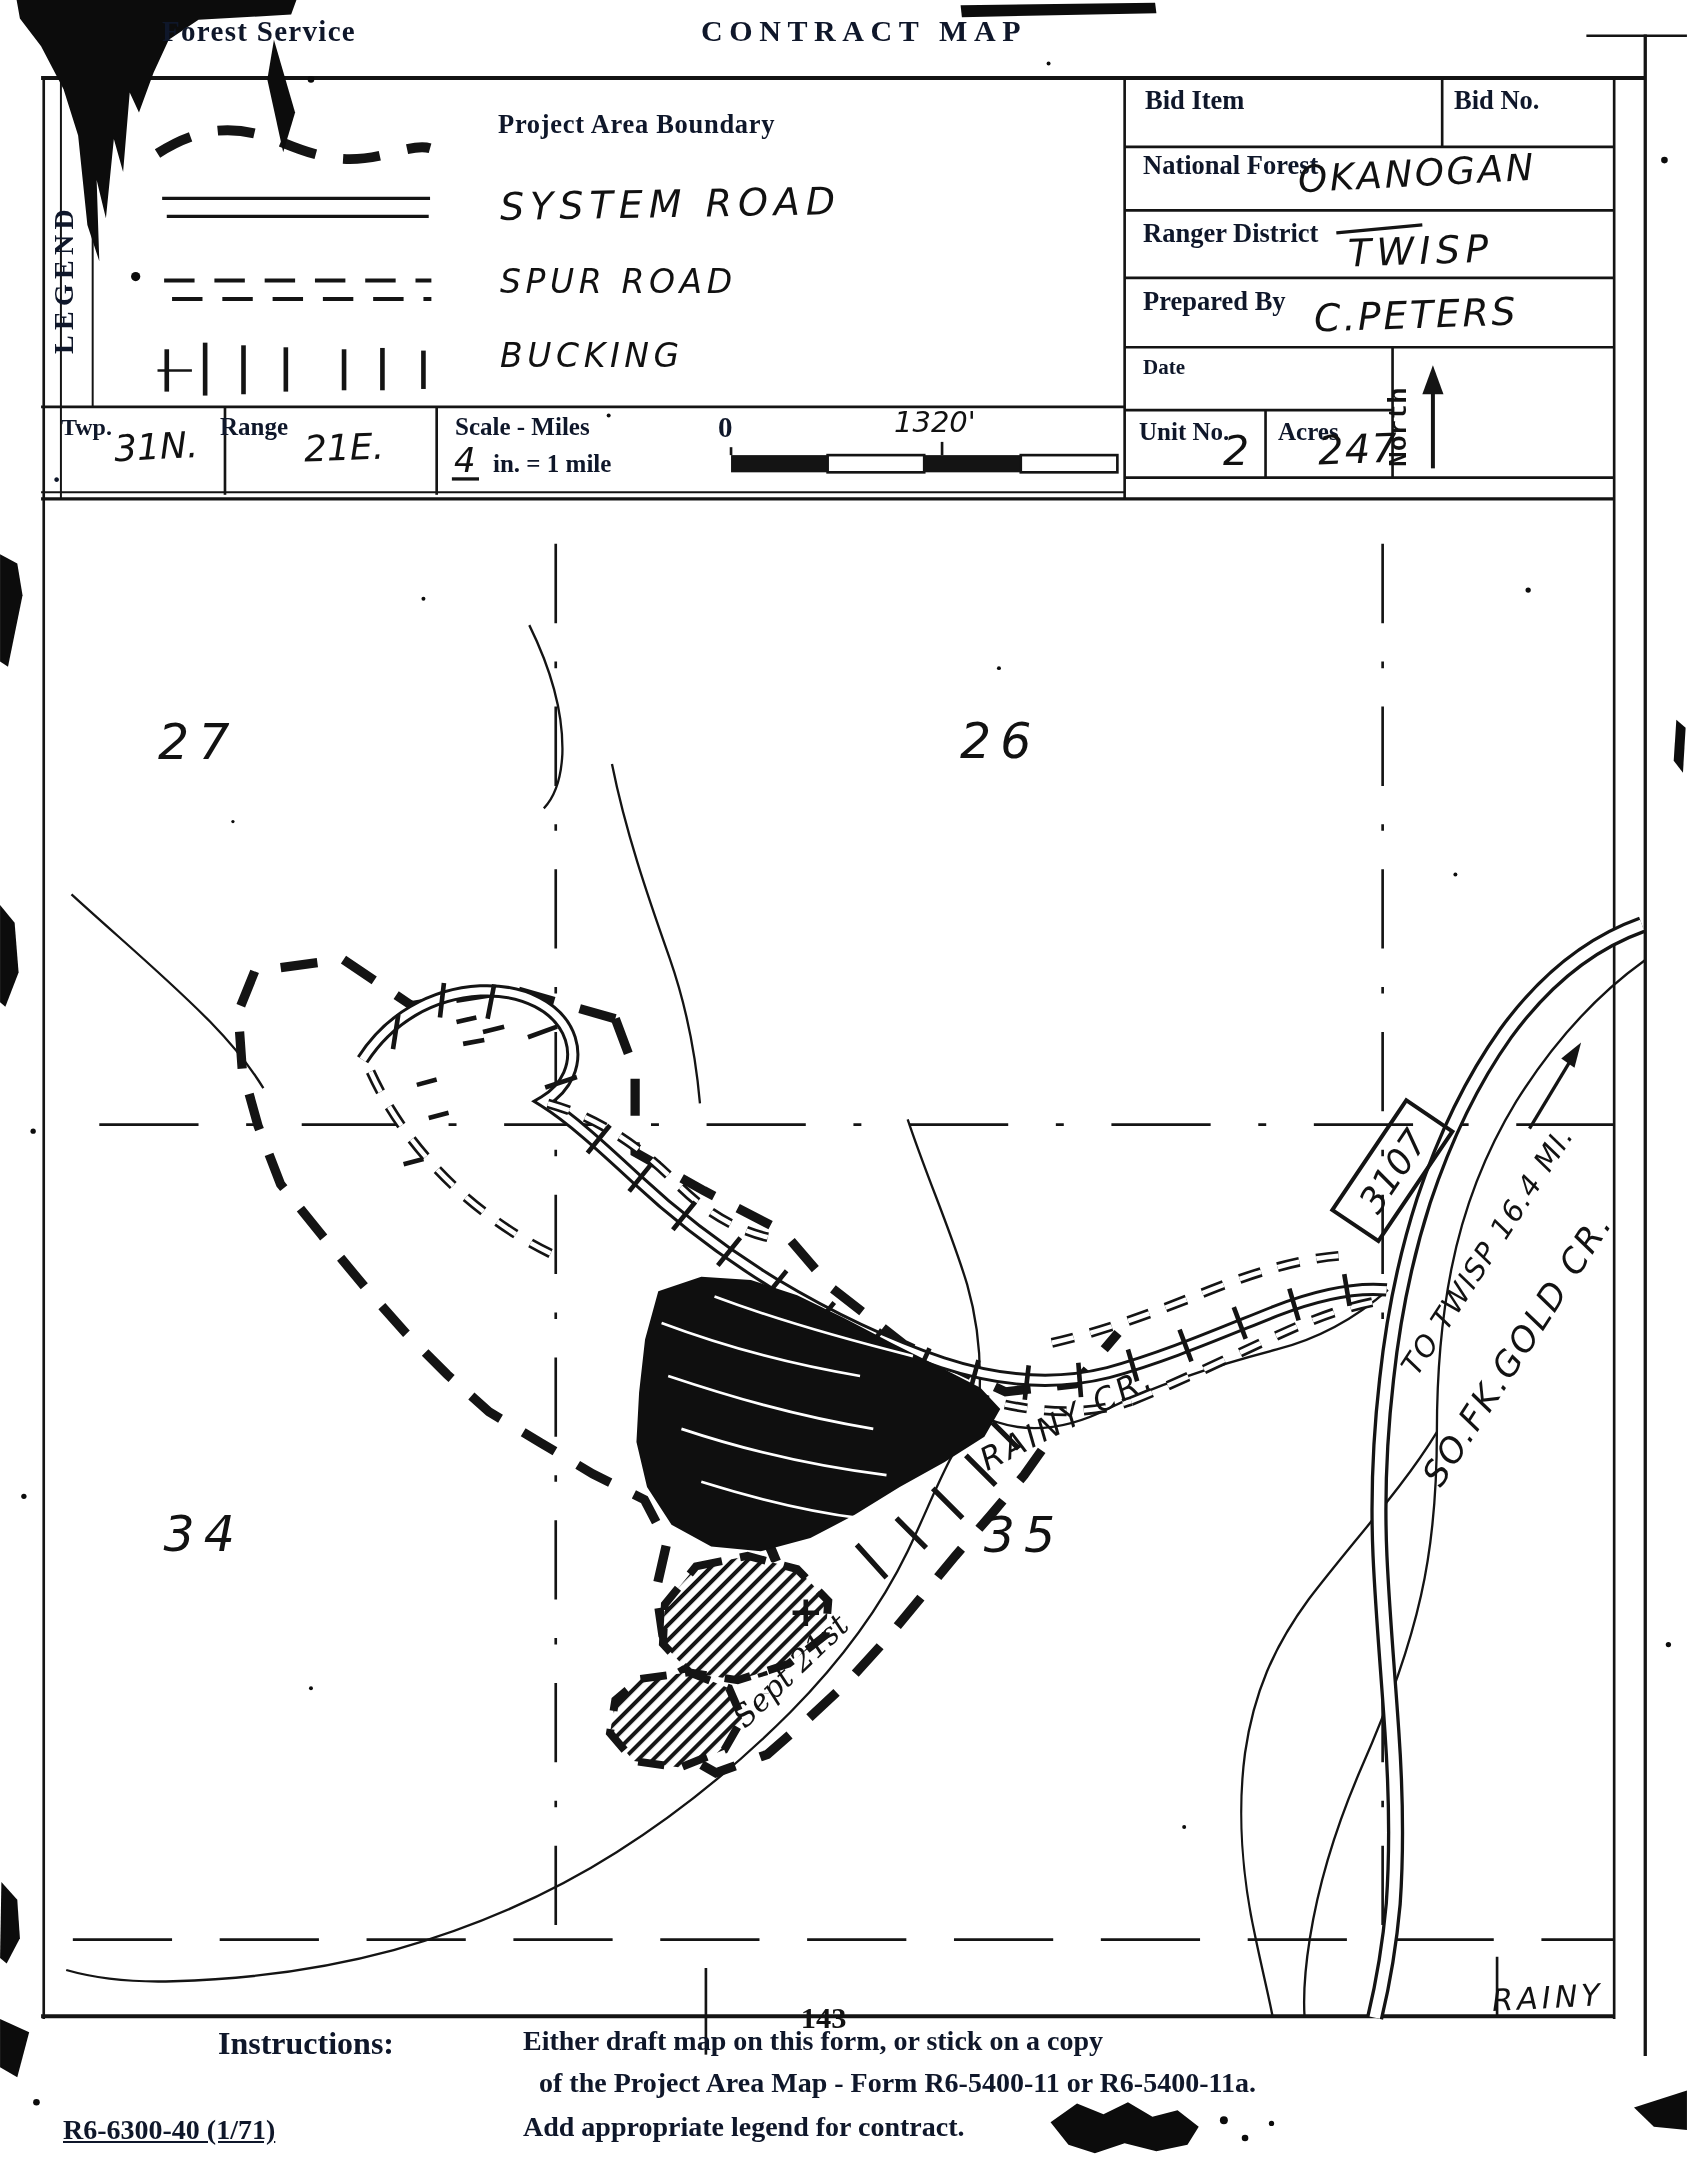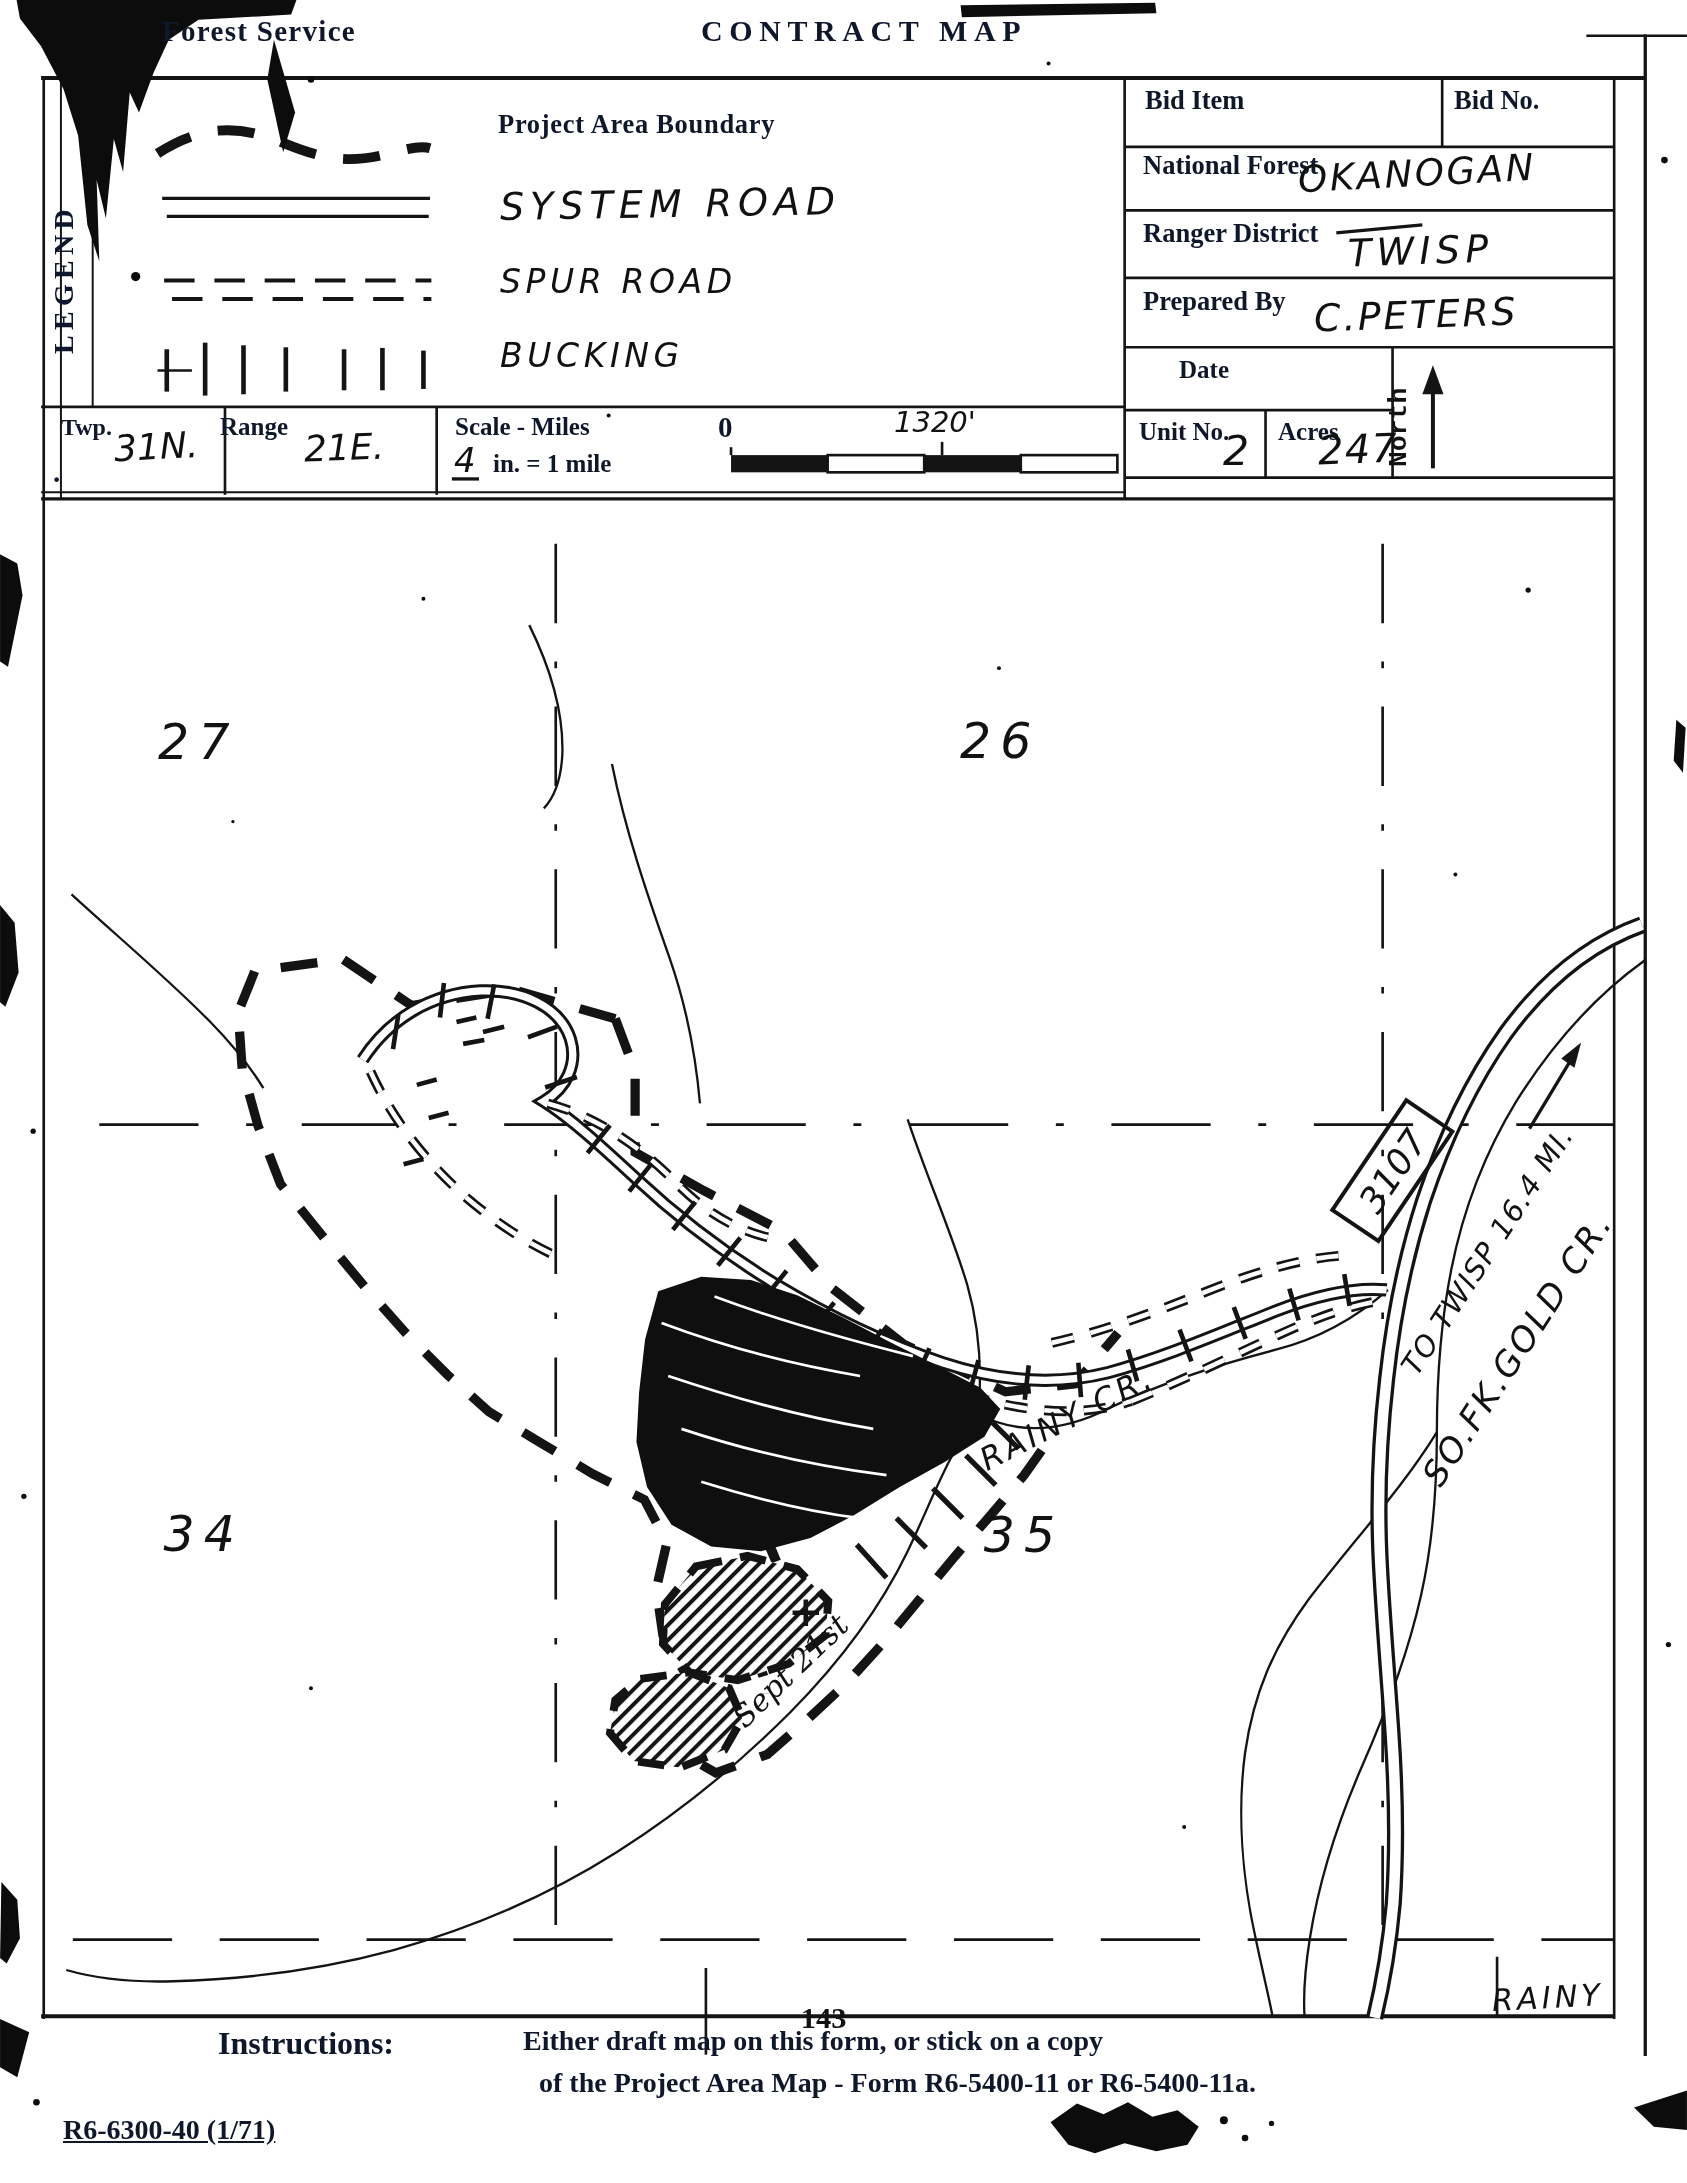--- a/index.html
+++ b/index.html
@@ -267,37 +267,38 @@
 
   <div class="t" style="left:1143px;top:152px;font-size:26.5px;">National Forest</div>
   <div class="t hw" style="left:1298px;top:155px;font-size:37px;letter-spacing:2.6px;transform:rotate(-3deg);">OKANOGAN</div>
 
   <div class="t" style="left:1143px;top:220px;font-size:26.5px;">Ranger District</div>
   <div class="t hw" style="left:1348px;top:232px;font-size:38px;letter-spacing:5.3px;transform:rotate(-2deg);">TWISP</div>
 
   <div class="t" style="left:1143px;top:288px;font-size:26.5px;">Prepared By</div>
   <div class="t hw" style="left:1314px;top:296px;font-size:38px;letter-spacing:2.6px;transform:rotate(-2deg);">C.PETERS</div>
 
-  <div class="t" style="left:1143px;top:357px;font-size:25px;margin-left:36px;">Date</div>
+  <div class="t" style="left:1143px;top:357px;font-size:21px;">Date</div>
 
   <div class="t" style="left:1139px;top:419px;font-size:25px;">Unit No.</div>
   <div class="t hw" style="left:1223px;top:431px;font-size:41px;">2</div>
   <div class="t" style="left:1278px;top:419px;font-size:25px;">Acres</div>
   <div class="t hw" style="left:1318px;top:429px;font-size:40px;letter-spacing:1.3px;transform:rotate(-2deg);">247</div>
 
   <div class="t" style="left:61px;top:415px;font-size:24px;">Twp.</div>
   <div class="t" style="left:53px;top:458px;font-size:29px;">.</div>
   <div class="t hw" style="left:114px;top:429px;font-size:36px;transform:rotate(-3deg);">31N.</div>
   <div class="t" style="left:220px;top:414px;font-size:25px;text-align:center;">Range</div>
   <div class="t hw" style="left:304px;top:430px;font-size:36px;transform:rotate(-2deg);">21E.</div>
   <div class="t" style="left:455px;top:414px;font-size:25px;">Scale - Miles</div>
   <div class="t hw" style="left:454px;top:443px;font-size:34px;">4</div>
   <div class="t" style="left:493px;top:451px;font-size:25px;">in. = 1 mile</div>
   <div class="t" style="left:718px;top:413px;font-size:29px;">0</div>
   <div class="t hw" style="left:894px;top:408px;font-size:29px;">1320'</div>
 
   <div class="t" style="left:218px;top:2027px;font-size:32px;">Instructions:</div>
   <div class="t" style="left:523px;top:2027px;font-size:28px;">Either draft map on this form, or stick on a copy</div>
   <div class="t" style="left:523px;top:2069px;font-size:28px;margin-left:16px;">of the Project Area Map - Form R6-5400-11 or R6-5400-11a.</div>
+  <div class="t" style="left:523px;top:2113px;font-size:28px;">Add appropriate legend for contract.</div>
   <div class="t" style="left:63px;top:2116px;font-size:28px;text-decoration:underline;">R6-6300-40 (1/71)</div>
 
 </div>
 
 
 </body></html>

